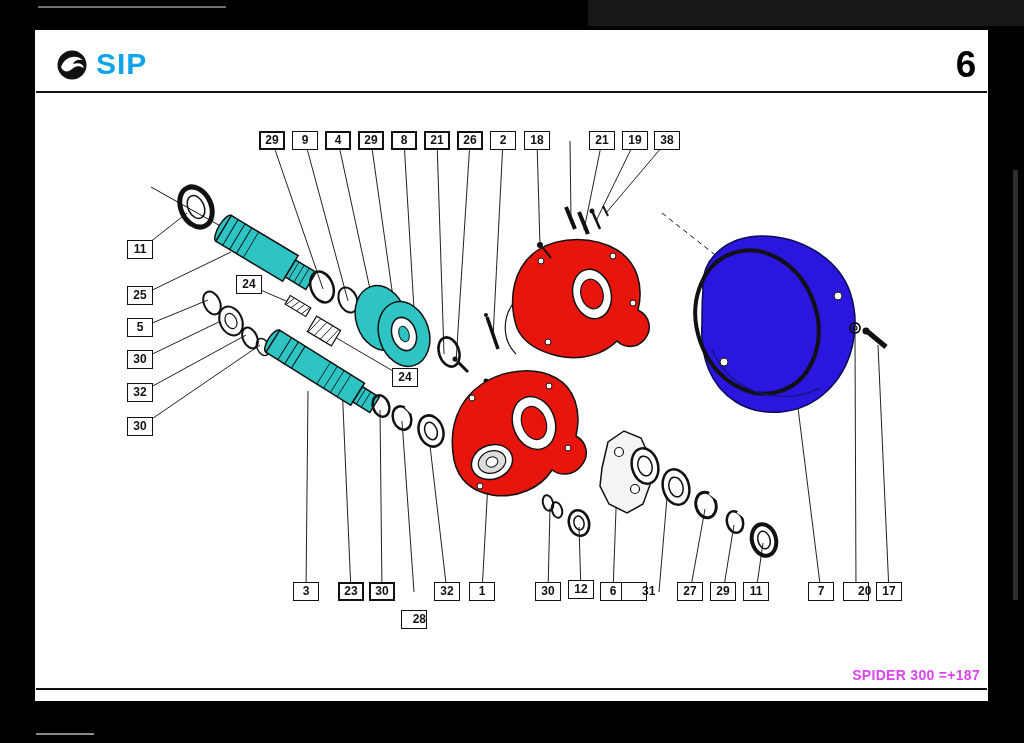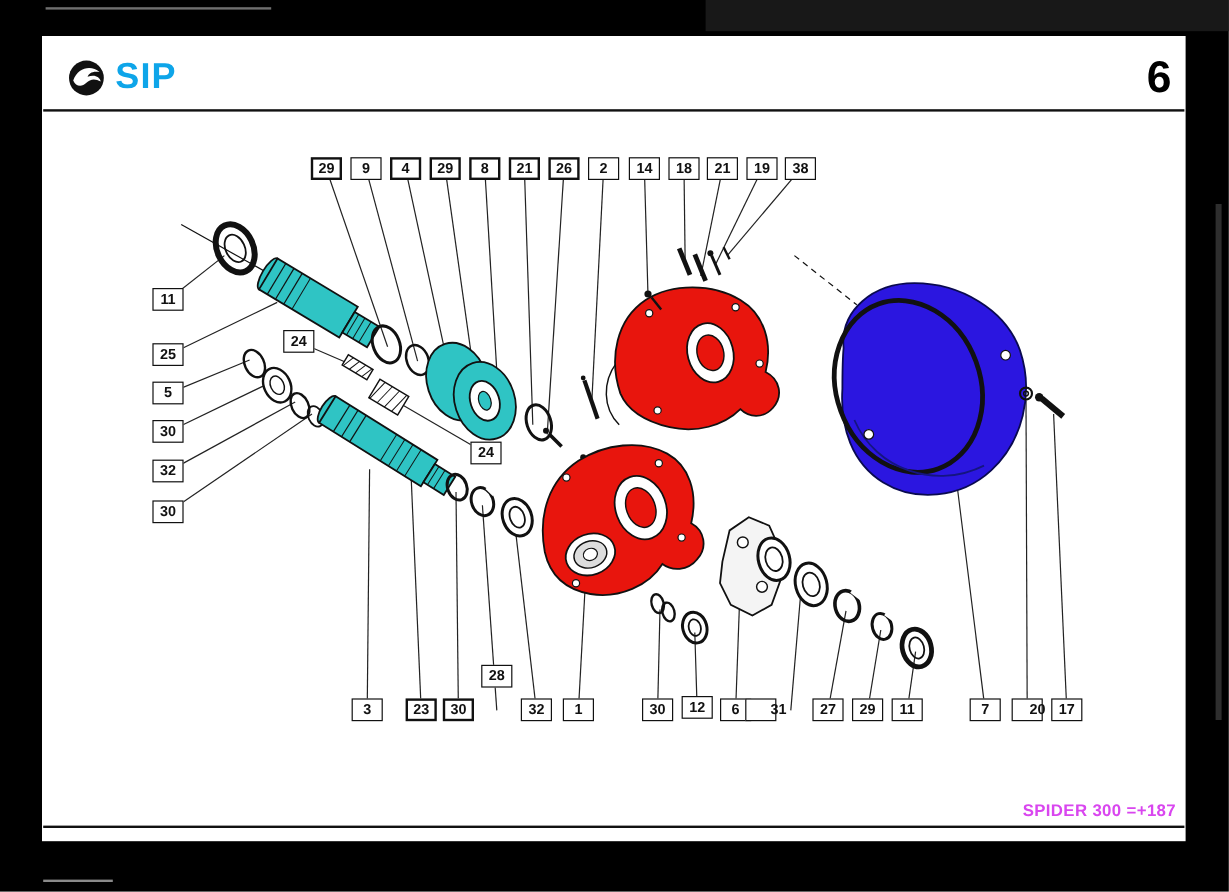--- a/index.html
+++ b/index.html
@@ -277,36 +277,36 @@
 <div id="labels">
     <div class="plabel b" style="left: 259px; top: 131px;">29</div>
     <div class="plabel" style="left: 292px; top: 131px;">9</div>
     <div class="plabel b" style="left: 325px; top: 131px;">4</div>
     <div class="plabel b" style="left: 358px; top: 131px;">29</div>
     <div class="plabel b" style="left: 391px; top: 131px;">8</div>
     <div class="plabel b" style="left: 424px; top: 131px;">21</div>
     <div class="plabel b" style="left: 457px; top: 131px;">26</div>
     <div class="plabel" style="left: 490px; top: 131px;">2</div>
     <div class="plabel" style="left: 524px; top: 131px;">14</div>
-    <div class="plabel" style="left: 557px; top: 131px; text-align: center;">18</div>
+    <div class="plabel" style="left: 524px; top: 131px; text-align: center;">18</div>
     <div class="plabel" style="left: 589px; top: 131px;">21</div>
     <div class="plabel" style="left: 622px; top: 131px;">19</div>
     <div class="plabel" style="left: 654px; top: 131px;">38</div>
     <div class="plabel" style="left: 127px; top: 240px;">11</div>
     <div class="plabel" style="left: 127px; top: 286px;">25</div>
     <div class="plabel" style="left: 127px; top: 318px;">5</div>
     <div class="plabel" style="left: 127px; top: 350px;">30</div>
     <div class="plabel" style="left: 127px; top: 383px;">32</div>
     <div class="plabel" style="left: 127px; top: 417px;">30</div>
     <div class="plabel" style="left: 236px; top: 275px;">24</div>
     <div class="plabel" style="left: 392px; top: 368px;">24</div>
     <div class="plabel" style="left: 293px; top: 582px;">3</div>
     <div class="plabel b" style="left: 338px; top: 582px;">23</div>
     <div class="plabel b" style="left: 369px; top: 582px;">30</div>
-    <div class="plabel" style="left: 401px; top: 554px;">28</div>
+    <div class="plabel" style="left: 401px; top: 610px; text-align: right;">28</div>
     <div class="plabel" style="left: 434px; top: 582px;">32</div>
     <div class="plabel" style="left: 469px; top: 582px;">1</div>
     <div class="plabel" style="left: 535px; top: 582px;">30</div>
     <div class="plabel" style="left: 568px; top: 580px;">12</div>
     <div class="plabel" style="left: 600px; top: 582px;">6</div>
     <div class="plabel" style="left: 621px; top: 582px; padding-left: 20px;">31</div>
     <div class="plabel" style="left: 677px; top: 582px;">27</div>
     <div class="plabel" style="left: 710px; top: 582px;">29</div>
     <div class="plabel" style="left: 743px; top: 582px;">11</div>
     <div class="plabel" style="left: 808px; top: 582px;">7</div>

